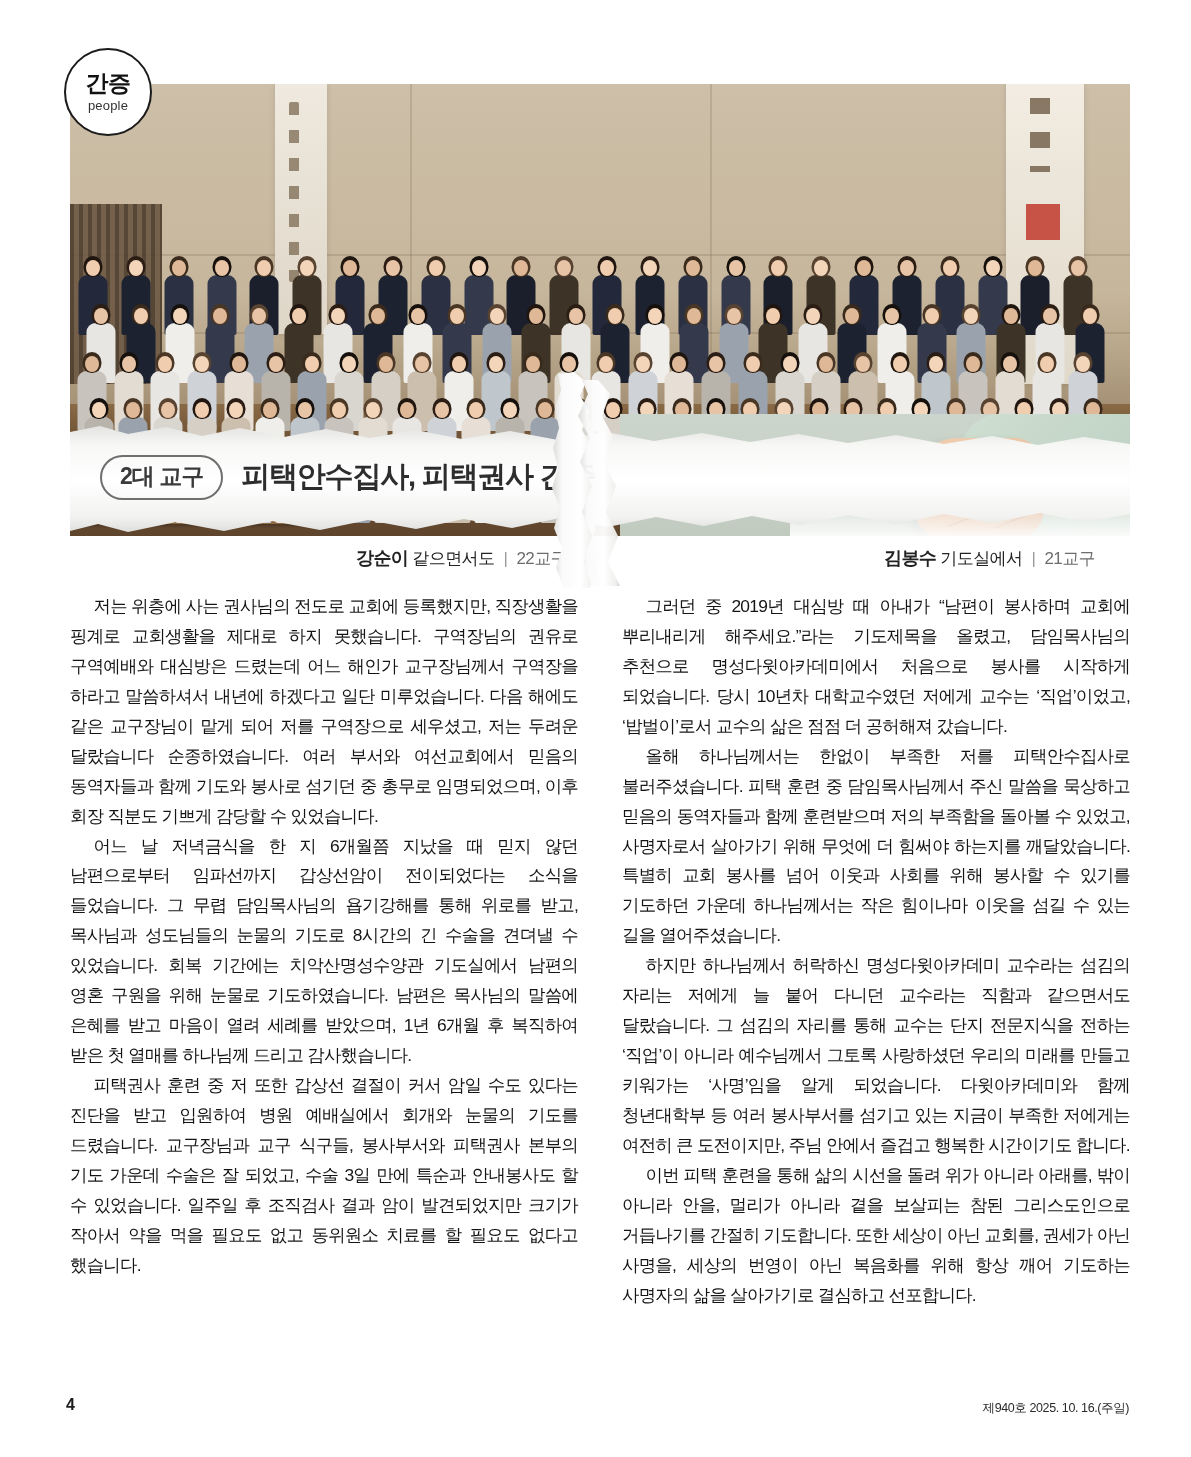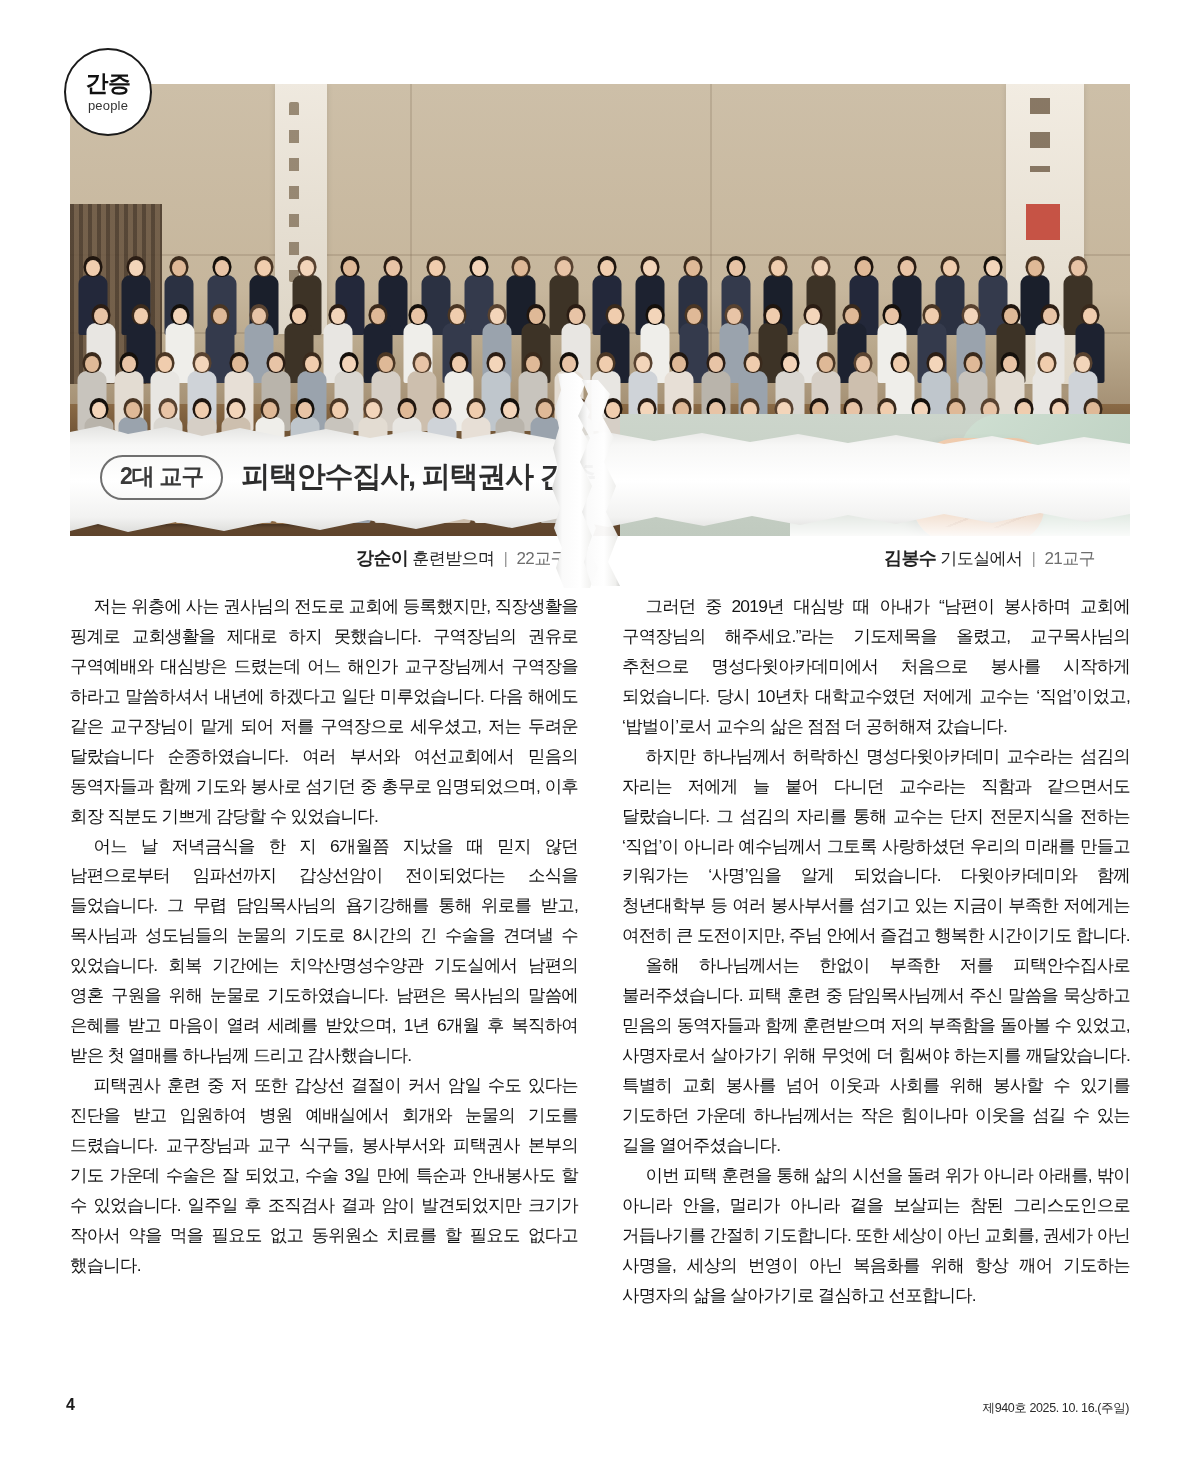--- a/index.html
+++ b/index.html
@@ -1053,39 +1053,39 @@
       L7,56 L3,36 L9,18 L6,2 Z"></path>
     <path fill="url(#stripGrad)" opacity="0.96" d="
       M46,8 L58,22 L50,44 L62,66 L52,90 L64,114 L54,140 L66,164
       L56,190 L68,214 L40,214 L32,190 L40,164 L30,140 L40,114
       L28,90 L38,66 L26,44 L36,22 L30,8 Z"></path>
   </svg>
 </div>
 
 <div class="byline left">
   <span class="name">강순이</span>
-  <span class="role">훈련받으며</span>
+  <span class="role">같으면서도</span>
   <span class="sep">|</span>
   <span class="dist">22교구</span>
 </div>
 <div class="byline right">
   <span class="name">김봉수</span>
   <span class="role">기도실에서</span>
   <span class="sep">|</span>
   <span class="dist">21교구</span>
 </div>
 
 <div class="cols">
   <div class="col">
     <p>저는 위층에 사는 권사님의 전도로 교회에 등록했지만, 직장생활을 핑계로 교회생활을 제대로 하지 못했습니다. 구역장님의 권유로 구역예배와 대심방은 드렸는데 어느 해인가 교구장님께서 구역장을 하라고 말씀하셔서 내년에 하겠다고 일단 미루었습니다. 다음 해에도 같은 교구장님이 맡게 되어 저를 구역장으로 세우셨고, 저는 두려운 달랐습니다 순종하였습니다. 여러 부서와 여선교회에서 믿음의 동역자들과 함께 기도와 봉사로 섬기던 중 총무로 임명되었으며, 이후 회장 직분도 기쁘게 감당할 수 있었습니다.</p>
     <p>어느 날 저녁금식을 한 지 6개월쯤 지났을 때 믿지 않던 남편으로부터 임파선까지 갑상선암이 전이되었다는 소식을 들었습니다. 그 무렵 담임목사님의 욥기강해를 통해 위로를 받고, 목사님과 성도님들의 눈물의 기도로 8시간의 긴 수술을 견뎌낼 수 있었습니다. 회복 기간에는 치악산명성수양관 기도실에서 남편의 영혼 구원을 위해 눈물로 기도하였습니다. 남편은 목사님의 말씀에 은혜를 받고 마음이 열려 세례를 받았으며, 1년 6개월 후 복직하여 받은 첫 열매를 하나님께 드리고 감사했습니다.</p>
     <p>피택권사 훈련 중 저 또한 갑상선 결절이 커서 암일 수도 있다는 진단을 받고 입원하여 병원 예배실에서 회개와 눈물의 기도를 드렸습니다. 교구장님과 교구 식구들, 봉사부서와 피택권사 본부의 기도 가운데 수술은 잘 되었고, 수술 3일 만에 특순과 안내봉사도 할 수 있었습니다. 일주일 후 조직검사 결과 암이 발견되었지만 크기가 작아서 약을 먹을 필요도 없고 동위원소 치료를 할 필요도 없다고 했습니다.</p>
   </div>
   <div class="col">
-    <p>그러던 중 2019년 대심방 때 아내가 “남편이 봉사하며 교회에 구역장님의 해주세요.”라는 기도제목을 올렸고, 교구목사님의 추천으로 명성다윗아카데미에서 처음으로 봉사를 시작하게 되었습니다. 당시 10년차 대학교수였던 저에게 교수는 ‘직업’이었고, ‘밥벌이’로서 교수의 삶은 점점 더 공허해져 갔습니다.</p>
+    <p>그러던 중 2019년 대심방 때 아내가 “남편이 봉사하며 교회에 뿌리내리게 해주세요.”라는 기도제목을 올렸고, 담임목사님의 추천으로 명성다윗아카데미에서 처음으로 봉사를 시작하게 되었습니다. 당시 10년차 대학교수였던 저에게 교수는 ‘직업’이었고, ‘밥벌이’로서 교수의 삶은 점점 더 공허해져 갔습니다.</p>
+    <p>올해 하나님께서는 한없이 부족한 저를 피택안수집사로 불러주셨습니다. 피택 훈련 중 담임목사님께서 주신 말씀을 묵상하고 믿음의 동역자들과 함께 훈련받으며 저의 부족함을 돌아볼 수 있었고, 사명자로서 살아가기 위해 무엇에 더 힘써야 하는지를 깨달았습니다. 특별히 교회 봉사를 넘어 이웃과 사회를 위해 봉사할 수 있기를 기도하던 가운데 하나님께서는 작은 힘이나마 이웃을 섬길 수 있는 길을 열어주셨습니다.</p>
     <p>하지만 하나님께서 허락하신 명성다윗아카데미 교수라는 섬김의 자리는 저에게 늘 붙어 다니던 교수라는 직함과 같으면서도 달랐습니다. 그 섬김의 자리를 통해 교수는 단지 전문지식을 전하는 ‘직업’이 아니라 예수님께서 그토록 사랑하셨던 우리의 미래를 만들고 키워가는 ‘사명’임을 알게 되었습니다. 다윗아카데미와 함께 청년대학부 등 여러 봉사부서를 섬기고 있는 지금이 부족한 저에게는 여전히 큰 도전이지만, 주님 안에서 즐겁고 행복한 시간이기도 합니다.</p>
-    <p>올해 하나님께서는 한없이 부족한 저를 피택안수집사로 불러주셨습니다. 피택 훈련 중 담임목사님께서 주신 말씀을 묵상하고 믿음의 동역자들과 함께 훈련받으며 저의 부족함을 돌아볼 수 있었고, 사명자로서 살아가기 위해 무엇에 더 힘써야 하는지를 깨달았습니다. 특별히 교회 봉사를 넘어 이웃과 사회를 위해 봉사할 수 있기를 기도하던 가운데 하나님께서는 작은 힘이나마 이웃을 섬길 수 있는 길을 열어주셨습니다.</p>
     <p>이번 피택 훈련을 통해 삶의 시선을 돌려 위가 아니라 아래를, 밖이 아니라 안을, 멀리가 아니라 곁을 보살피는 참된 그리스도인으로 거듭나기를 간절히 기도합니다. 또한 세상이 아닌 교회를, 권세가 아닌 사명을, 세상의 번영이 아닌 복음화를 위해 항상 깨어 기도하는 사명자의 삶을 살아가기로 결심하고 선포합니다.</p>
   </div>
 </div>
 
 <div class="footer-page">4</div>
 <div class="footer-issue">제940호 2025. 10. 16.(주일)</div>
 
 </body></html>

